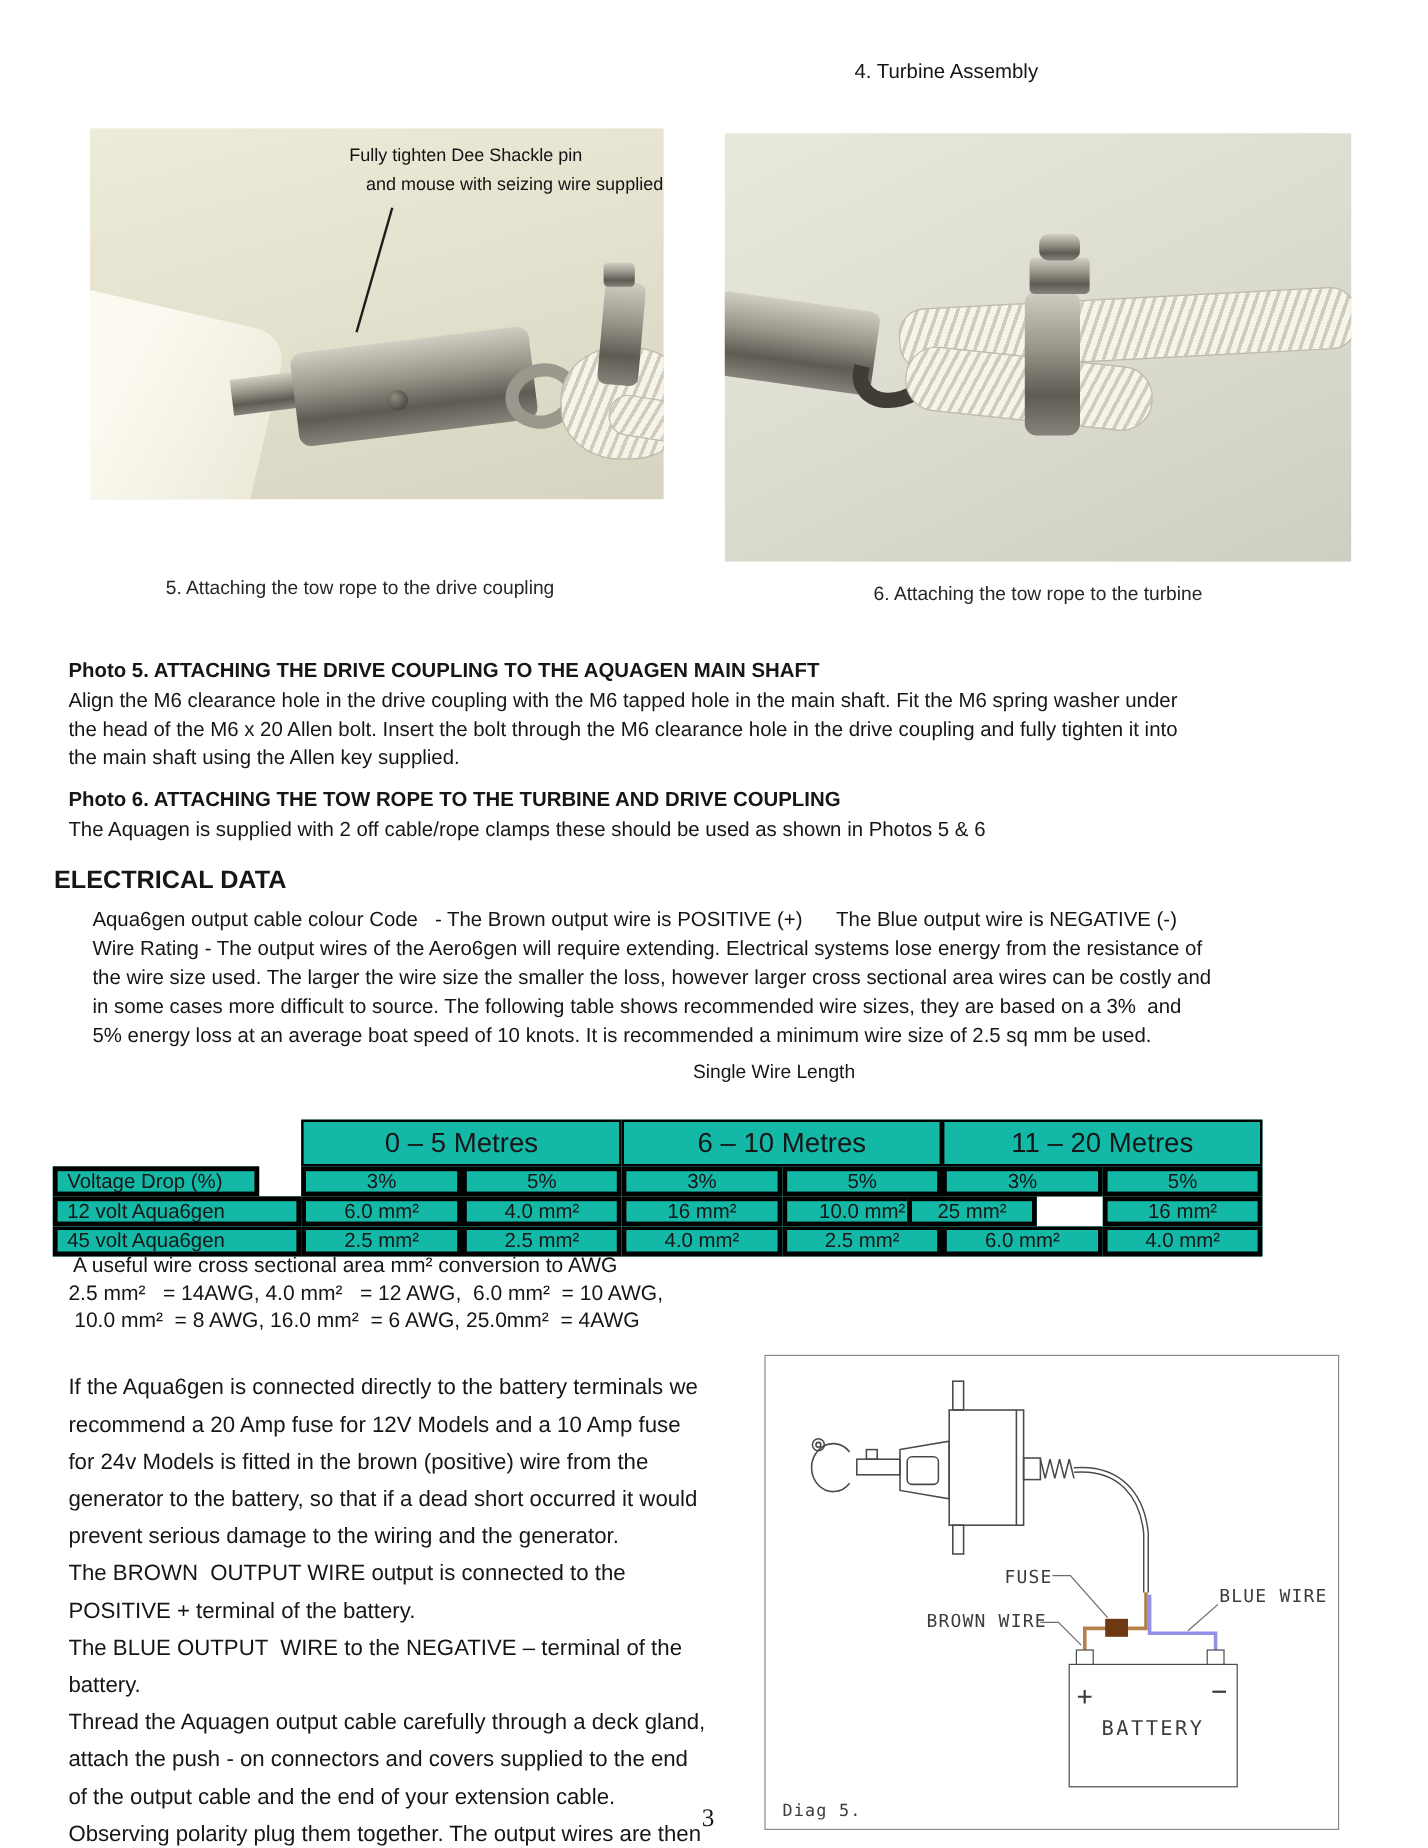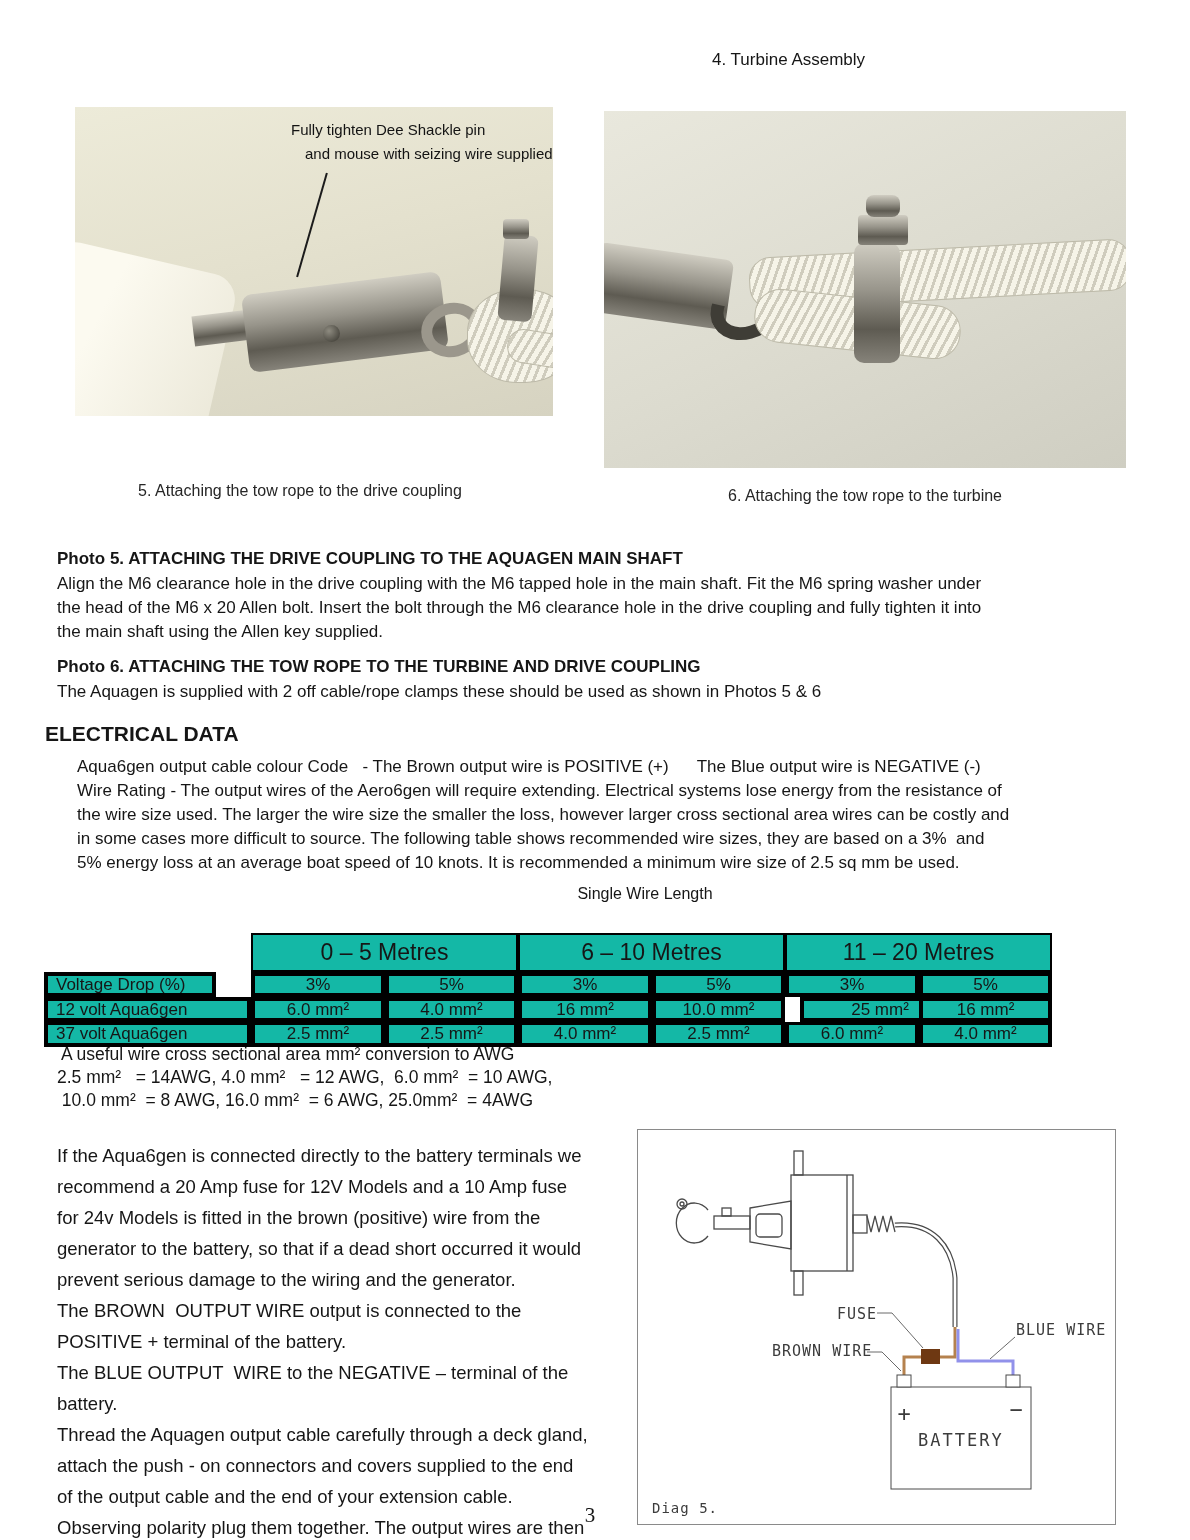--- a/index.html
+++ b/index.html
@@ -95,24 +95,24 @@
   <div class="wt-cell" style="left:474px;top:39px;width:134px;height:25px;">3%</div>
   <div class="wt-cell" style="left:608px;top:39px;width:133px;height:25px;">5%</div>
   <div class="wt-cell" style="left:741px;top:39px;width:134px;height:25px;">3%</div>
   <div class="wt-cell" style="left:875px;top:39px;width:133px;height:25px;">5%</div>
 
   <div class="wt-cell wt-label" style="left:0;top:64px;width:207px;height:25px;">12 volt Aqua6gen</div>
   <div class="wt-cell" style="left:207px;top:64px;width:134px;height:25px;">6.0 mm²</div>
   <div class="wt-cell" style="left:341px;top:64px;width:133px;height:25px;">4.0 mm²</div>
   <div class="wt-cell" style="left:474px;top:64px;width:134px;height:25px;">16 mm²</div>
   <div class="wt-cell" style="left:608px;top:64px;width:133px;height:25px;">10.0 mm²</div>
-  <div class="wt-cell" style="left:712px;top:64px;width:160px;height:25px;margin-left:44px;">25 mm²</div>
+  <div class="wt-cell" style="left:712px;top:64px;width:108px;height:25px;">25 mm²</div>
   <div class="wt-cell" style="left:875px;top:64px;width:133px;height:25px;">16 mm²</div>
 
-  <div class="wt-cell wt-label wt-thick" style="left:0;top:89px;width:207px;height:25px;">37 volt Aqua6gen</div>
+  <div class="wt-cell wt-label wt-thick" style="left:0;top:89px;width:207px;height:25px;">45 volt Aqua6gen</div>
   <div class="wt-cell wt-thick" style="left:207px;top:89px;width:134px;height:25px;">2.5 mm²</div>
   <div class="wt-cell wt-thick" style="left:341px;top:89px;width:133px;height:25px;">2.5 mm²</div>
   <div class="wt-cell wt-thick" style="left:474px;top:89px;width:134px;height:25px;">4.0 mm²</div>
   <div class="wt-cell wt-thick" style="left:608px;top:89px;width:133px;height:25px;">2.5 mm²</div>
   <div class="wt-cell wt-thick" style="left:741px;top:89px;width:134px;height:25px;">6.0 mm²</div>
   <div class="wt-cell wt-thick" style="left:875px;top:89px;width:133px;height:25px;">4.0 mm²</div>
 </div>
 
 <div class="abs pre" style="left:57px;top:1043px;font-size:17.5px;line-height:23px;"> A useful wire cross sectional area mm² conversion to AWG
 2.5 mm²   = 14AWG, 4.0 mm²   = 12 AWG,  6.0 mm²  = 10 AWG,

